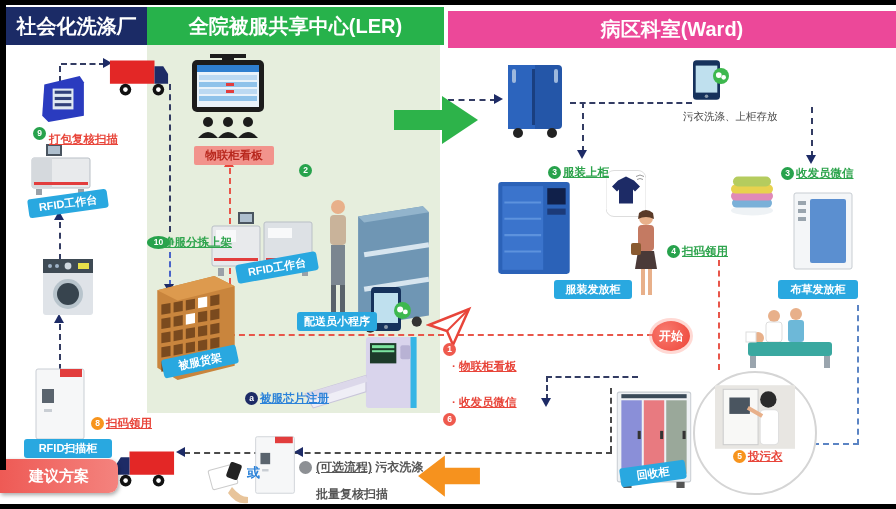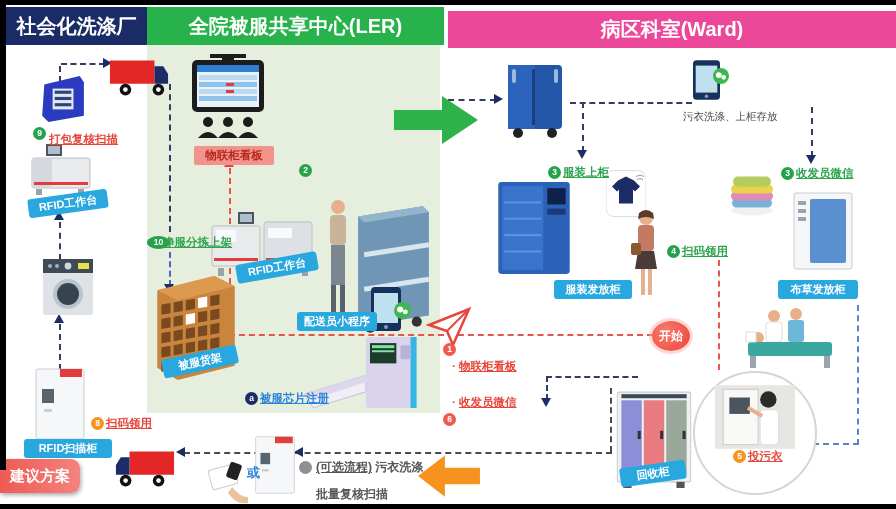--- a/index.html
+++ b/index.html
@@ -157,21 +157,21 @@
   <div class="icon" style="left:114px;top:443px;width:62px;height:48px">
     <svg viewBox="0 0 64 48">
         <rect x="16" y="8" width="46" height="24" fill="#e32726"></rect>
         <path d="M16 14 h-9 l-5 8 v10 h14 z" fill="#1d2b66"></path>
         <circle cx="12" cy="38" r="6" fill="#111"></circle>
         <circle cx="46" cy="38" r="6" fill="#111"></circle>
         <circle cx="12" cy="38" r="2.4" fill="#fff"></circle>
         <circle cx="46" cy="38" r="2.4" fill="#fff"></circle>
       </svg>
   </div>
-  <div class="banner" style="left:0;top:459px;width:80px;height:34px">建议方案</div>
+  <div class="banner" style="left:0;top:459px;width:118px;height:34px">建议方案</div>
 
   <div class="icon" style="left:206px;top:456px;width:48px;height:50px">
     <svg viewBox="0 0 48 48">
         <rect x="4" y="10" width="26" height="20" rx="2" fill="#fff" stroke="#ccc" transform="rotate(-15 17 20)"></rect>
         <rect x="22" y="6" width="12" height="16" rx="2" fill="#222" transform="rotate(20 28 14)"></rect>
         <path d="M26 30 q8 10 16 10 l0 6 q-12 2 -20 -10 z" fill="#e8c49a"></path>
       </svg>
   </div>
   <div class="sl blue" style="left:247px;top:464px;font-size:13px">或</div>
   <div class="icon" style="left:254px;top:430px;width:42px;height:70px">

